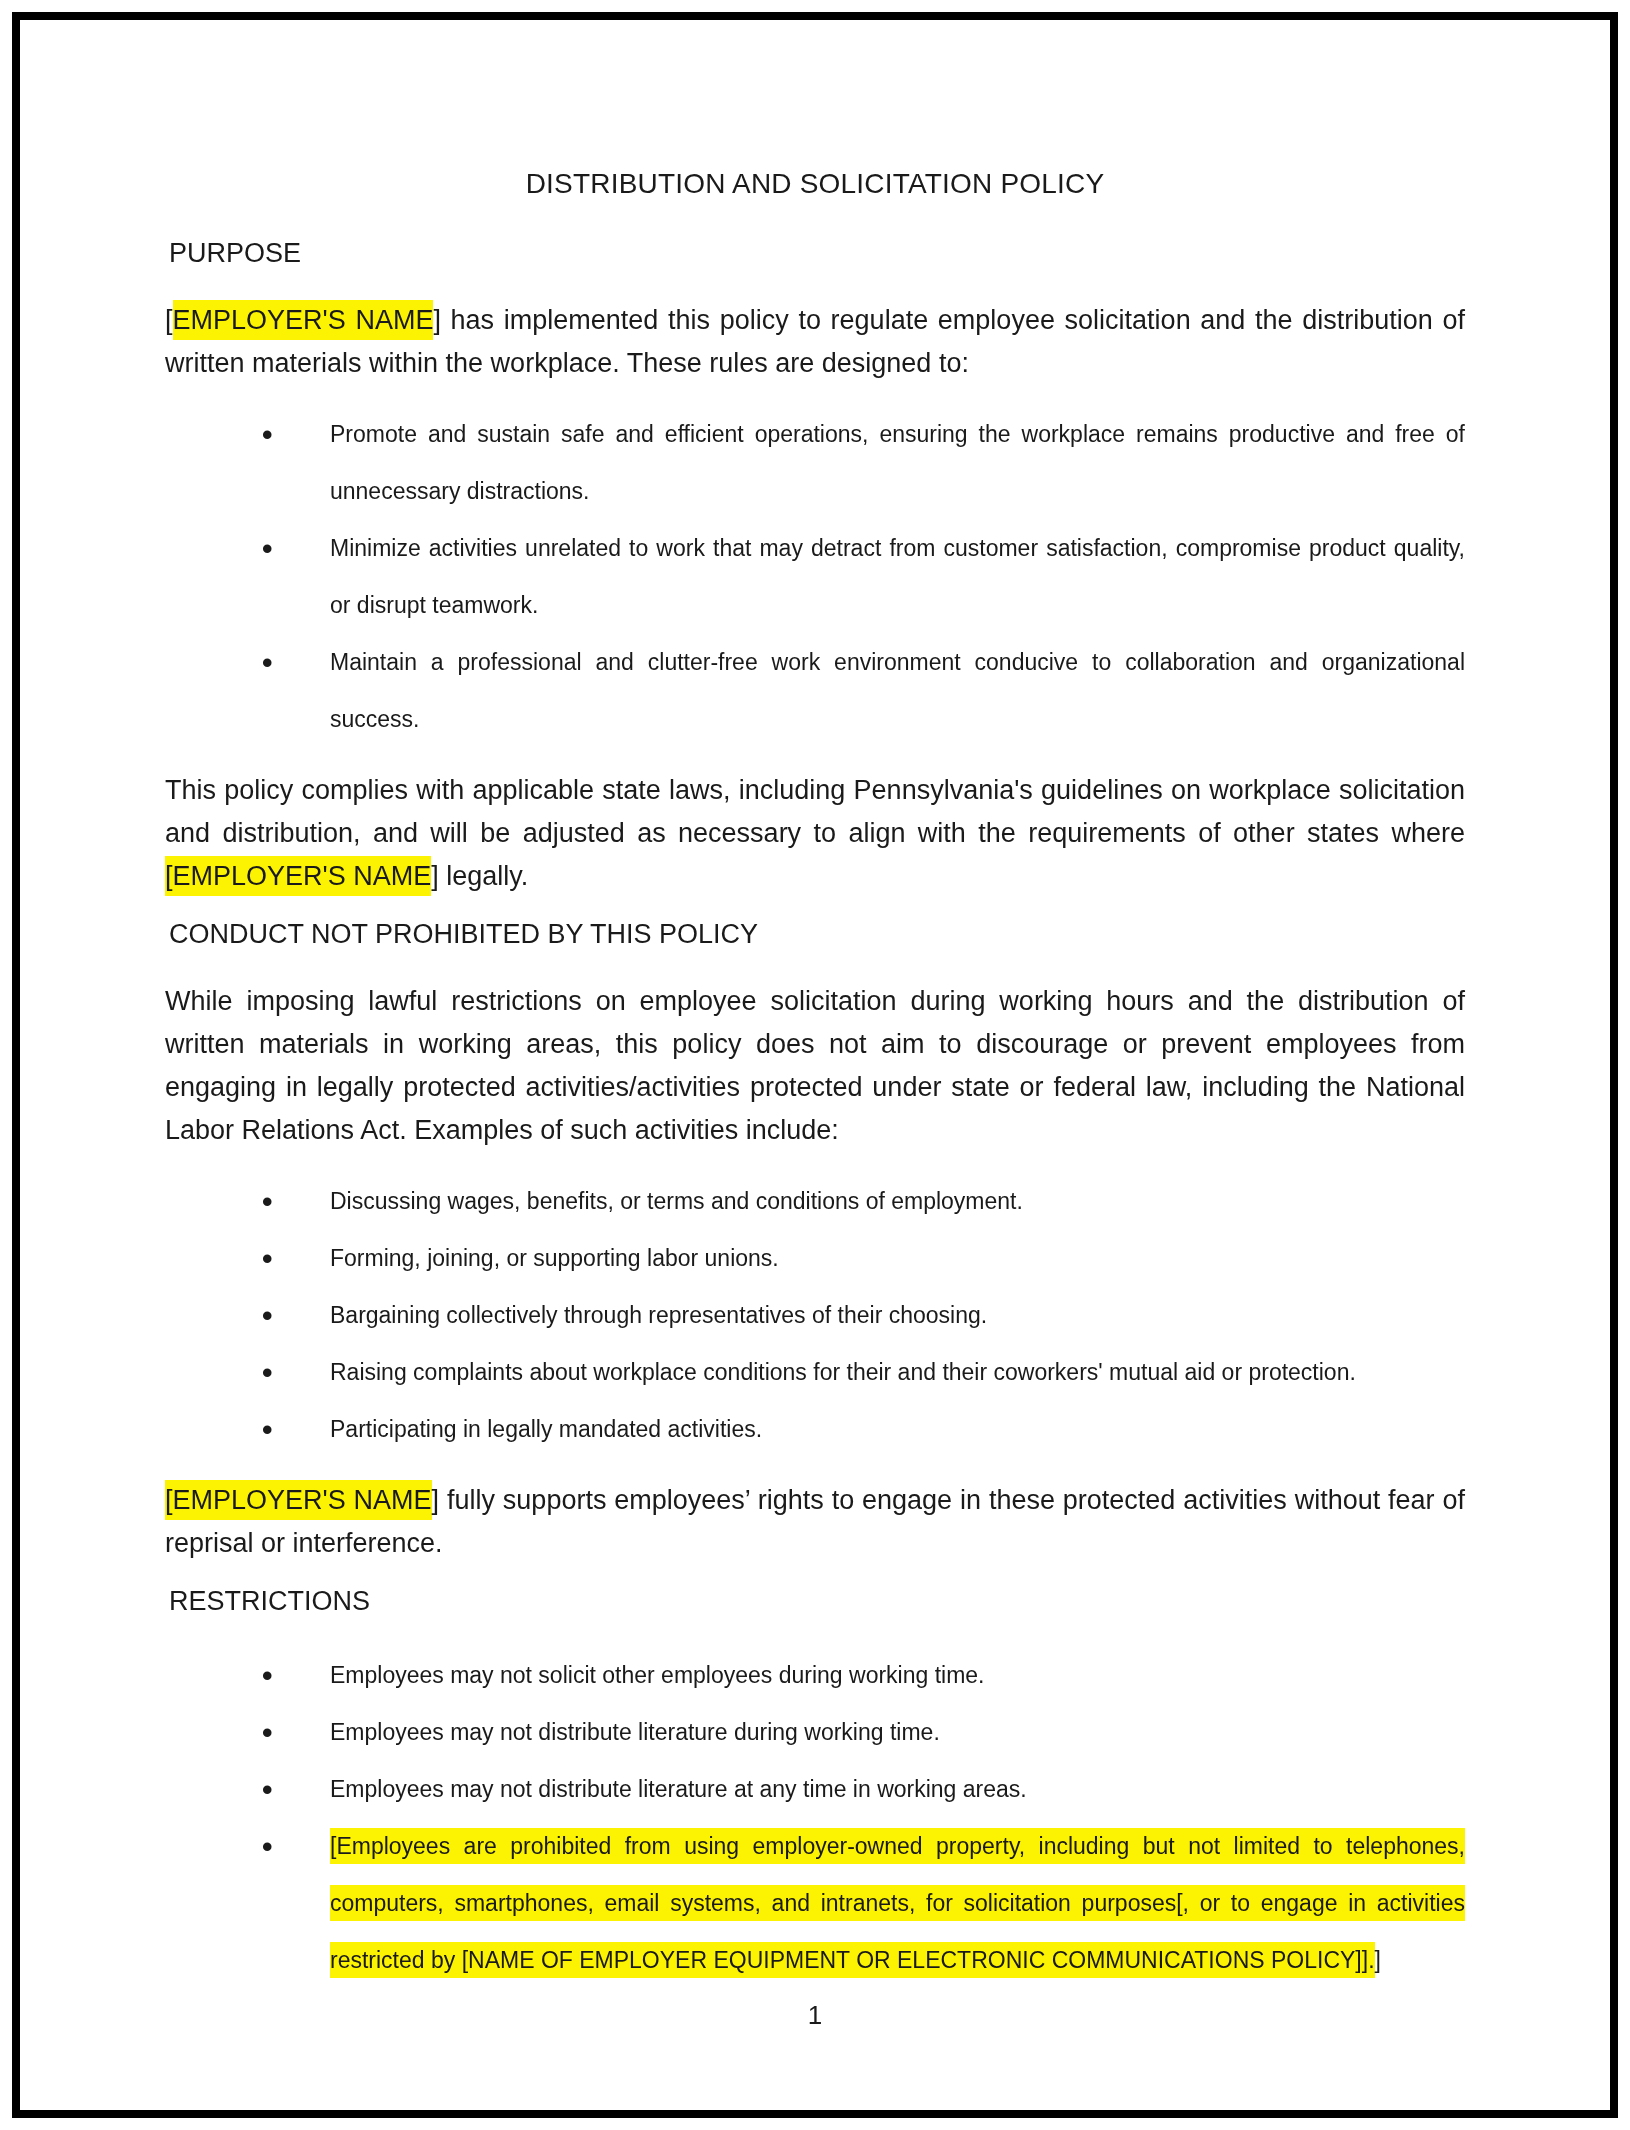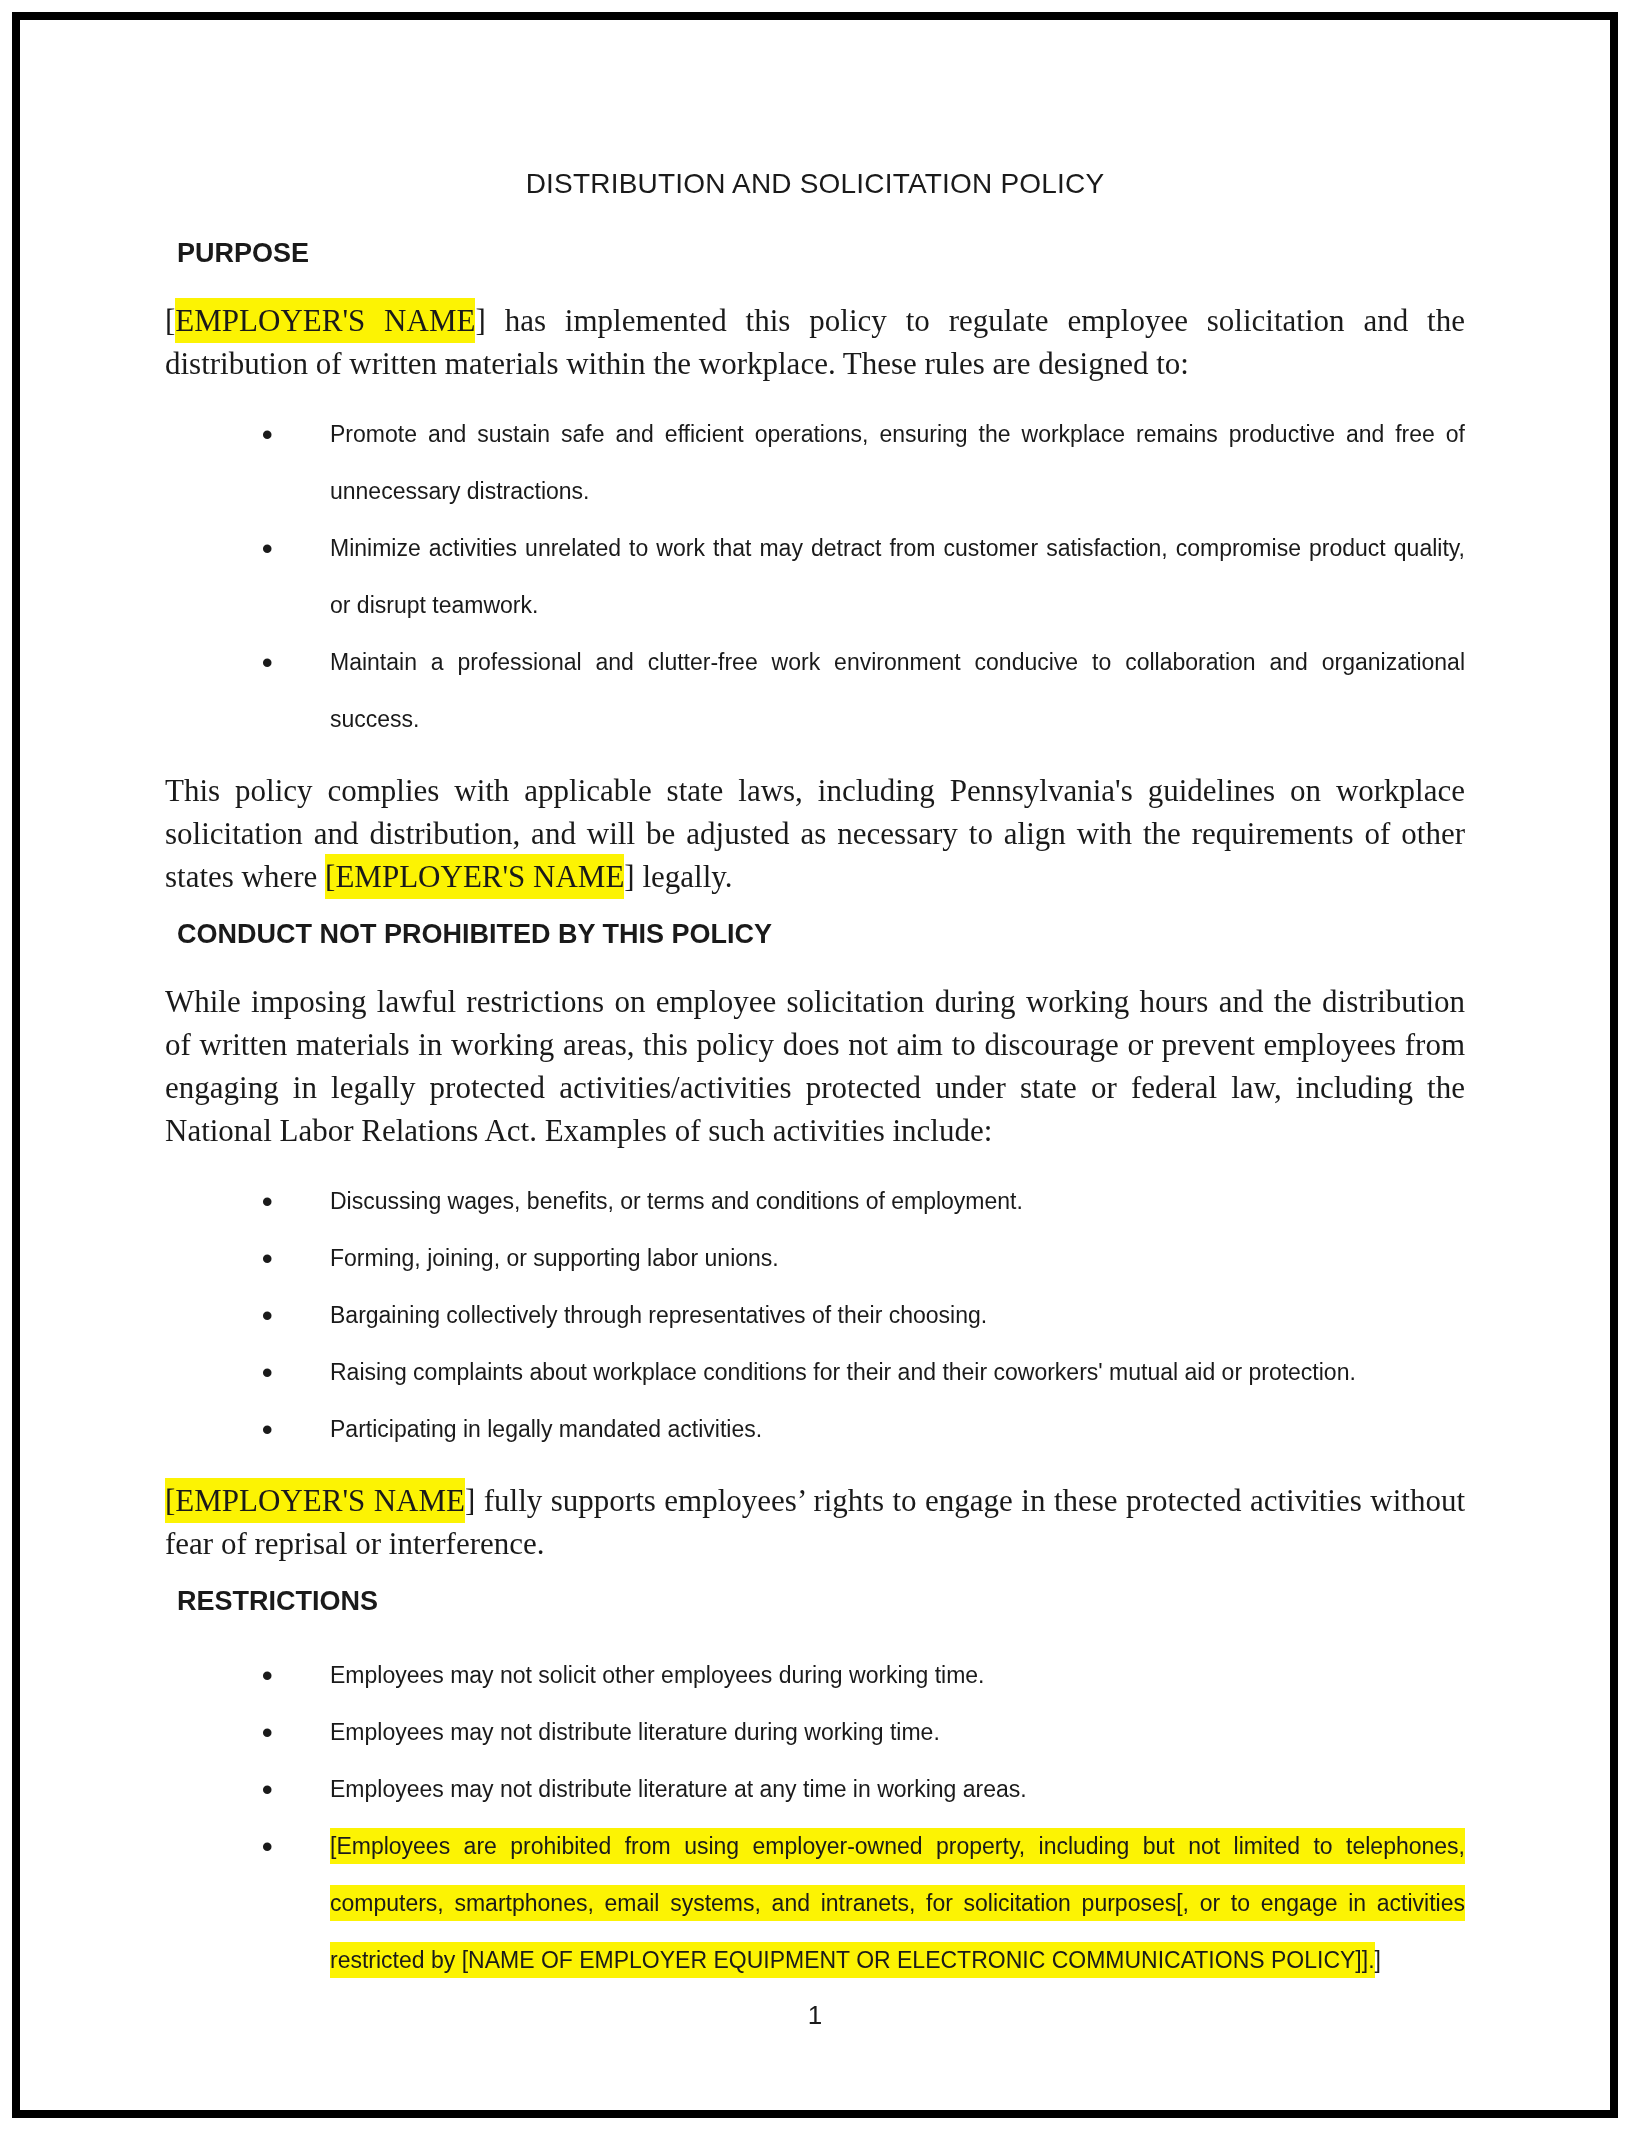--- a/index.html
+++ b/index.html
@@ -29,29 +29,28 @@
   }
   .doc-title {
     font-size: 28px;
     font-weight: normal;
     text-align: center;
     letter-spacing: 0.2px;
     margin: 0 0 38px 0;
   }
   .doc-heading {
     font-size: 27px;
-    font-weight: bold;
-    margin: 0 0 30px 12px;
+    font-weight: normal;
+    margin: 0 0 30px 4px;
   }
   .doc-paragraph {
-    font-size: 31px;
+    font-size: 27px;
     line-height: 43px;
     text-align: justify;
     margin: 0 0 21px 0;
-    font-family: Liberation Serif, serif;
   }
   .doc-list {
     list-style: none;
     margin: 0 0 21px 0;
     padding: 0;
   }
   .doc-list li {
     position: relative;
     padding-left: 165px;
     font-size: 23px;

